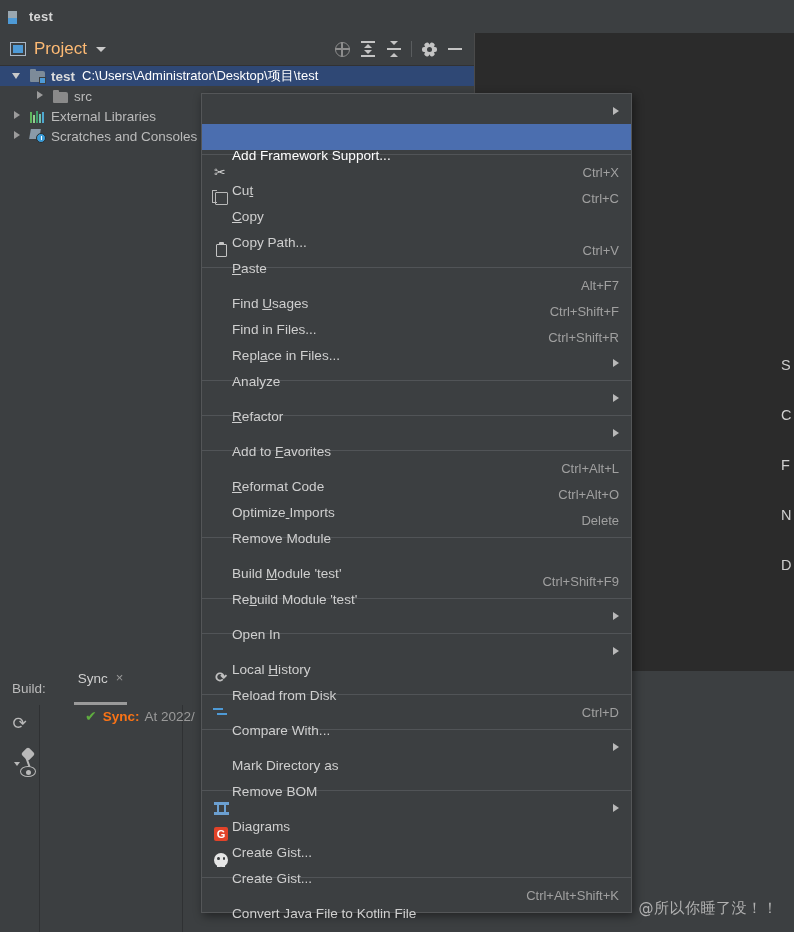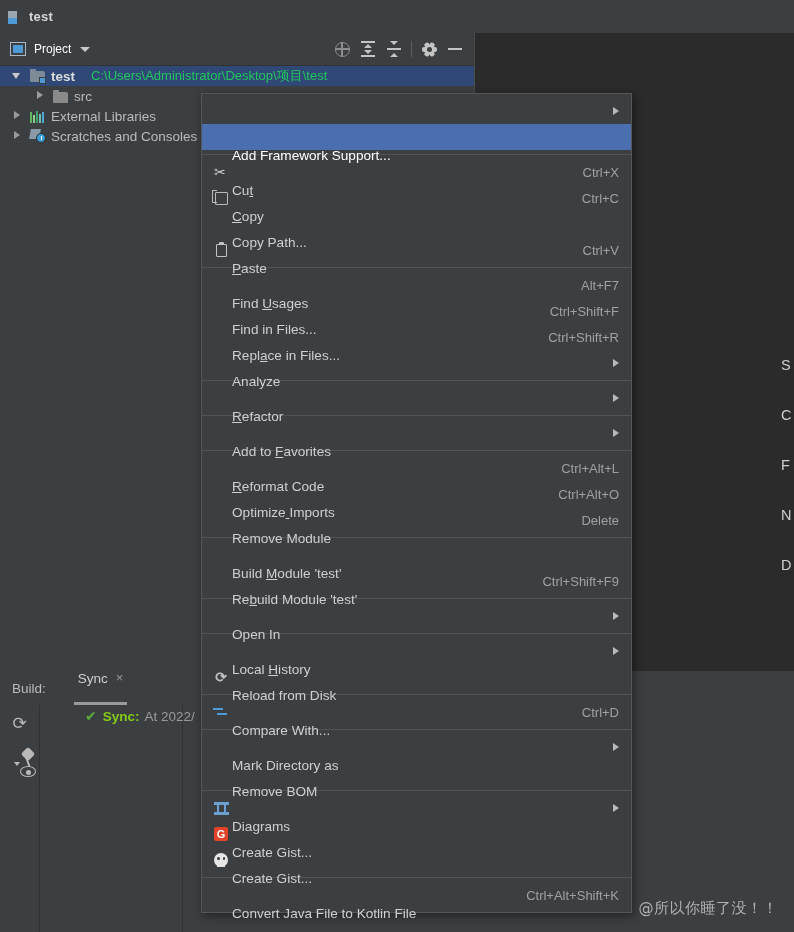--- a/index.html
+++ b/index.html
@@ -31,21 +31,21 @@
     display: flex; align-items: center; padding: 0 6px 0 10px;
     border-bottom: 1px solid #323232;
   }
   .project-header .pi {
     width: 16px; height: 14px; border: 1px solid #a9b7c6; background: #3c3f41;
     position: relative; margin-right: 8px; flex: none;
   }
   .project-header .pi::after {
     content:''; position:absolute; left:2px; top:2px; right:2px; bottom:2px; background:#4e9ad6;
   }
-  .project-header .ptitle { color: #ffffff; font-size: 12px; }
+  .project-header .ptitle { color: #fdba74; font-size: 17px; }
   .project-header .caret {
     margin-left: 9px; width: 0; height: 0;
     border-left: 5px solid transparent; border-right: 5px solid transparent;
     border-top: 5px solid #c9c9c9;
   }
   .project-header .spacer { flex: 1 1 auto; }
   .hdr-btn { width: 26px; height: 26px; display: flex; align-items: center; justify-content: center; flex: none; }
   .hdr-sep { width: 1px; height: 16px; background: #5a5d5f; margin: 0 4px; flex: none; }
 
   
@@ -56,21 +56,21 @@
   .arrow.right::before {
     content:''; position:absolute; left:2px; top:0px;
     border-top:4.5px solid transparent; border-bottom:4.5px solid transparent; border-left:6px solid #9b9b9b;
   }
   .arrow.down::before {
     content:''; position:absolute; left:0px; top:2px;
     border-left:4.5px solid transparent; border-right:4.5px solid transparent; border-top:6px solid #c9c9c9;
   }
   .tnode-label { margin-left: 5px; }
   .tnode-label b { font-weight: bold; color: #dcdcdc; }
-  .tnode-path { color: #22c55e; margin-left: 16px; font-size: 13px; }
+  .tnode-path { color: #ffffff; margin-left: 7px; font-size: 13px; }
 
   .ic-module { width: 16px; height: 14px; position: relative; flex: none; }
   .ic-module .f { position:absolute; left:0; top:2px; width:15px; height:11px; background:#7d8b99; border-radius:1px 2px 1px 1px; }
   .ic-module .f::before { content:''; position:absolute; left:0; top:-2px; width:6px; height:3px; background:#7d8b99; border-radius:1px 1px 0 0;}
   .ic-module .d { position:absolute; right:0px; bottom:-1px; width:7px; height:7px; background:#4e9ad6; border:1px solid #3c3f41;}
   .ic-folder { width: 16px; height: 13px; position: relative; flex: none; }
   .ic-folder .f { position:absolute; left:0; top:2px; width:15px; height:11px; background:#8a8a8a; border-radius:1px 2px 1px 1px;}
   .ic-folder .f::before { content:''; position:absolute; left:0; top:-2px; width:6px; height:3px; background:#8a8a8a; border-radius:1px 1px 0 0;}
   .ic-libs { width: 16px; height: 13px; position: relative; flex: none; display:flex; align-items:flex-end; gap:1px;}
   .ic-libs i { display:block; width:2px; background:#5fb65f; }
@@ -113,21 +113,21 @@
   .build-tab .underline { position:absolute; left:-4px; right:-4px; bottom:0; height:3px; background:#9a9a9a; }
   .build-toolbar {
     position:absolute; left:0; top:34px; width:40px; bottom:0; background:#3c3f41;
     display:flex; flex-direction:column; align-items:center; padding-top:10px; gap:16px;
     border-right: 1px solid #2f3133;
   }
   .build-body { position:absolute; left:41px; top:34px; right:0; bottom:0; background:#3c3f41; }
   .build-tree-pane { position:absolute; left:0; top:0; width:142px; bottom:0; border-right:1px solid #2f3133;}
   .sync-row { display:flex; align-items:center; height:22px; padding-left:44px; white-space:nowrap; }
   .sync-row .check { color:#5fad3f; font-size:14px; margin-right:6px; }
-  .sync-row .k { color:#84cc16; font-size:13.5px; font-weight:bold; }
+  .sync-row .k { color:#f97316; font-size:13.5px; font-weight:bold; }
   .sync-row .v { color:#9a9a9a; font-size:13.5px; margin-left:5px; }
 
   
   .ctx-menu {
     position: absolute; left: 201px; top: 93px; width: 431px;
     background: #3c3f41; border: 1px solid #545658;
     box-shadow: 2px 3px 9px rgba(0,0,0,.45);
     padding: 4px 0 4px 0; z-index: 50;
   }
   .ctx-item {

